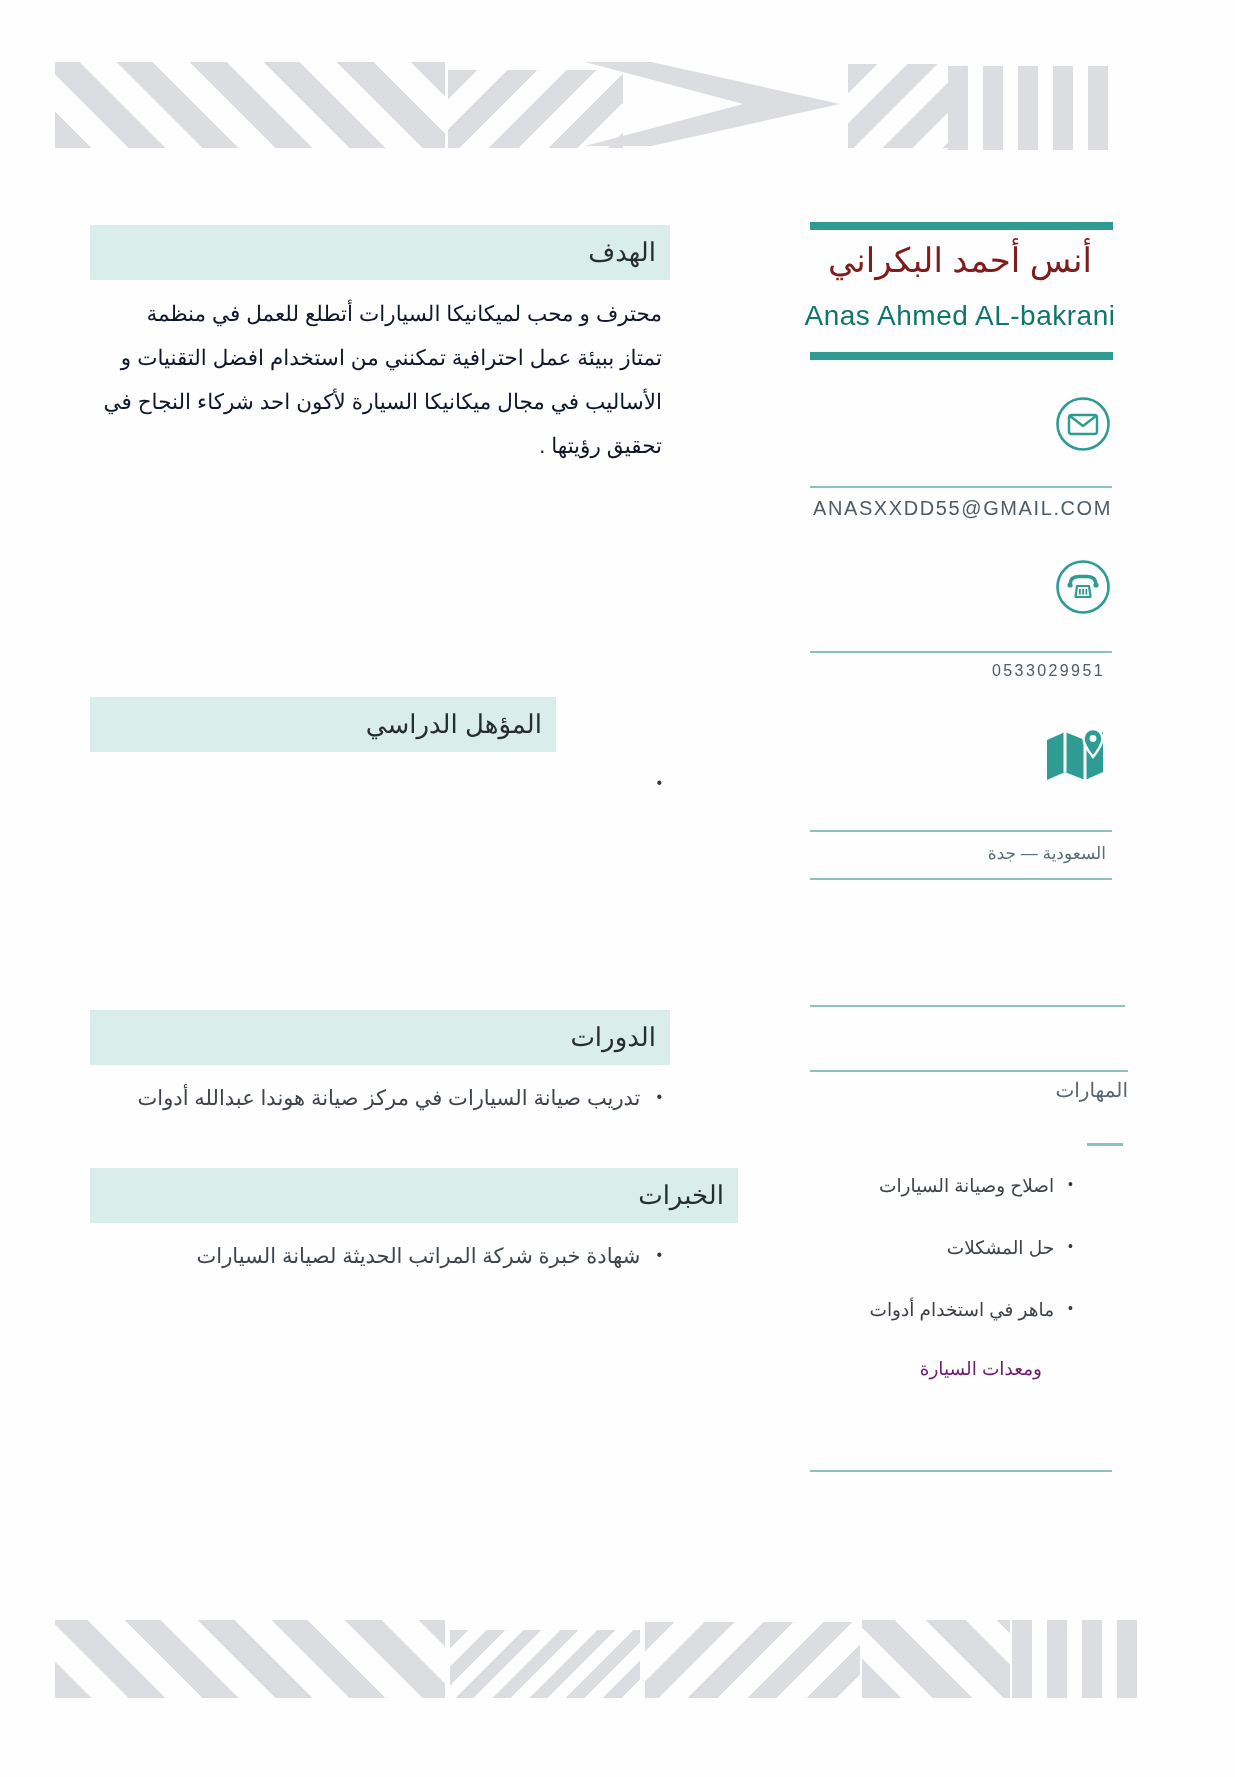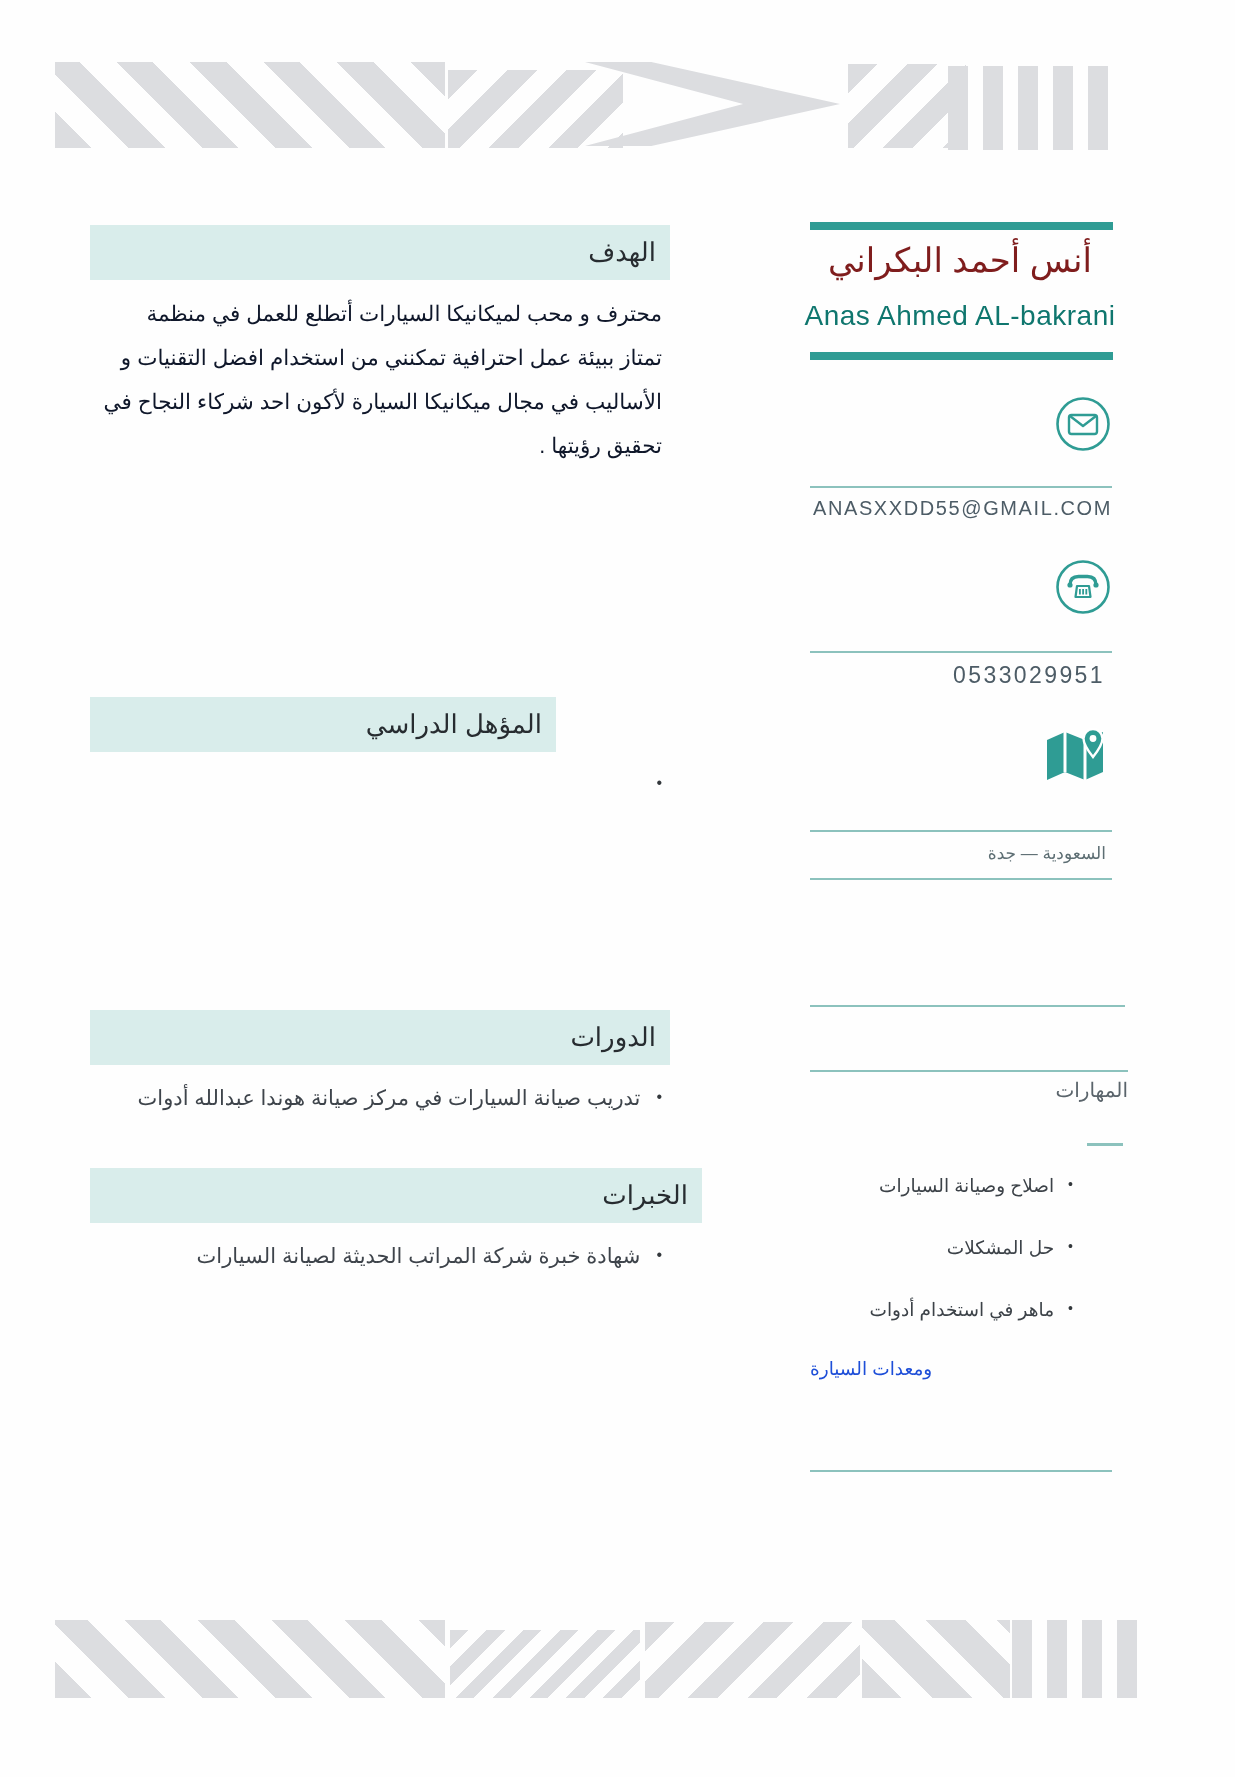--- a/index.html
+++ b/index.html
@@ -28,21 +28,21 @@
   .side-title{font-size:20px;color:#5a646b;text-align:right;direction:rtl;letter-spacing:1px;}
   .sec-bar span{display:block;text-align:right;direction:rtl;padding:0 14px;line-height:55px;
                 font-size:26px;color:#272c30;font-weight:500;}
   .para{font-size:21.5px;color:#0f172a;direction:rtl;text-align:right;line-height:2.05;}
   .li-row{direction:rtl;display:flex;gap:16px;align-items:flex-start;
           font-size:21px;color:#3e444b;text-align:right;line-height:1.55;}
   .li-row .dot{font-size:16px;line-height:1.9;color:#33383c;}
   .skill-row{direction:rtl;display:flex;gap:14px;align-items:flex-start;
              font-size:18.5px;color:#3c4248;text-align:right;line-height:1.5;}
   .skill-row .dot{font-size:14px;line-height:1.8;color:#33383c;}
-  .skill-cont{direction:rtl;font-size:18.5px;color:#1d4ed8;text-align:left;}
+  .skill-cont{direction:rtl;font-size:18.5px;color:#701a75;text-align:right;}
   svg{display:block;}
 </style>
 </head>
 <body>
 
 <div class="page">
 
   <div>
     <div class="abs stripe-bslash" style="left:55px;top:62px;width:390px;height:86px;"></div>
     <div class="abs stripe-fslash" style="left:448px;top:70px;width:175px;height:78px;"></div>
@@ -79,21 +79,21 @@
         <circle cx="42" cy="27" r="2.6" fill="#2f9c94"></circle>
         <path d="M21.5 39 L23 28 H35 L36.5 39 Z" fill="none" stroke="#2f9c94" stroke-width="2.2" stroke-linejoin="round"></path>
         <g fill="#2f9c94">
           <rect x="25" y="31" width="1.8" height="5.5"></rect>
           <rect x="28.2" y="31" width="1.8" height="5.5"></rect>
           <rect x="31.4" y="31" width="1.8" height="5.5"></rect>
         </g>
       </svg>
     </div>
     <div class="abs line-teal" style="left:810px;top:651px;width:302px;"></div>
-    <div class="abs contact-val" style="left:800px;top:662px;width:305px;letter-spacing:2.4px;font-size:23px;">0533029951</div>
+    <div class="abs contact-val" style="left:800px;top:662px;width:305px;letter-spacing:2.4px;font-size:16px;">0533029951</div>
 
     <div class="abs" style="left:1044px;top:728px;">
       <svg width="64" height="56" viewBox="0 0 64 56">
         <path d="M3 12 L21 4 L41 12 L59 4 V44 L41 52 L21 44 L3 52 Z" fill="#2f9c94"></path>
         <line x1="21" y1="4" x2="21" y2="44" stroke="#ffffff" stroke-width="3"></line>
         <line x1="41" y1="12" x2="41" y2="52" stroke="#ffffff" stroke-width="3"></line>
         <path d="M49 1 a9.5 9.5 0 0 1 9.5 9.5 C58.5 17 49 29 49 29 C49 29 39.5 17 39.5 10.5 A9.5 9.5 0 0 1 49 1 Z" fill="#2f9c94" stroke="#ffffff" stroke-width="2.4"></path>
         <circle cx="49" cy="10.5" r="3.4" fill="#ffffff"></circle>
       </svg>
     </div>
@@ -139,21 +139,21 @@
     </div>
 
     <div class="abs mint-bar sec-bar" style="left:90px;top:1010px;width:580px;">
       <span>الدورات</span>
     </div>
     <div class="abs li-row" style="left:100px;top:1082px;width:562px;">
       <span class="dot">•</span>
       <span>تدريب صيانة السيارات في مركز صيانة هوندا عبدالله أدوات</span>
     </div>
 
-    <div class="abs mint-bar sec-bar" style="left:90px;top:1168px;width:580px;padding-left:32px;">
+    <div class="abs mint-bar sec-bar" style="left:90px;top:1168px;width:648px;">
       <span>الخبرات</span>
     </div>
     <div class="abs li-row" style="left:100px;top:1240px;width:562px;">
       <span class="dot">•</span>
       <span>شهادة خبرة شركة المراتب الحديثة لصيانة السيارات</span>
     </div>
   </div>
 
   <div>
     <div class="abs stripe-bslash" style="left:55px;top:1620px;width:390px;height:78px;"></div>

